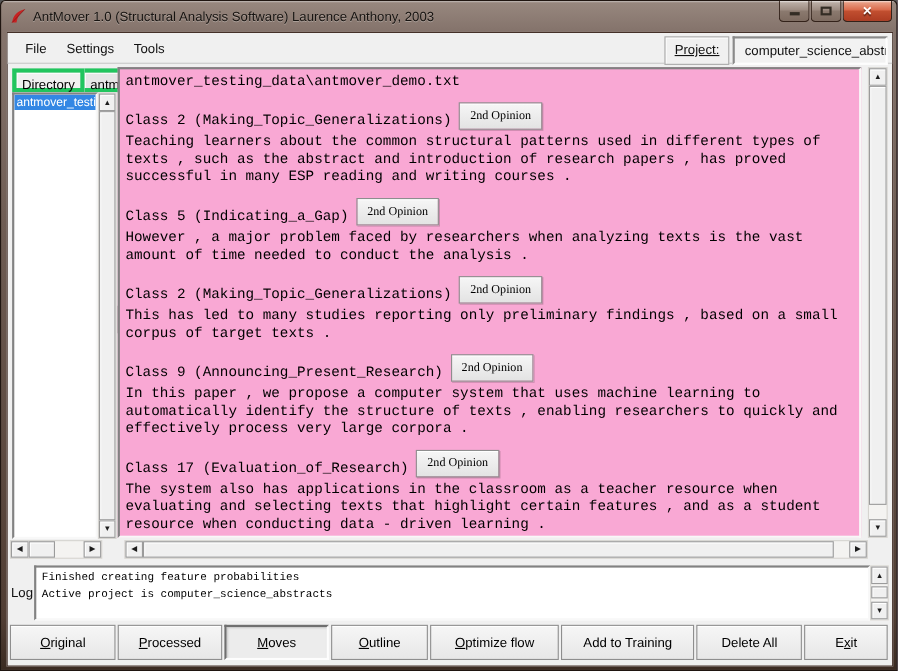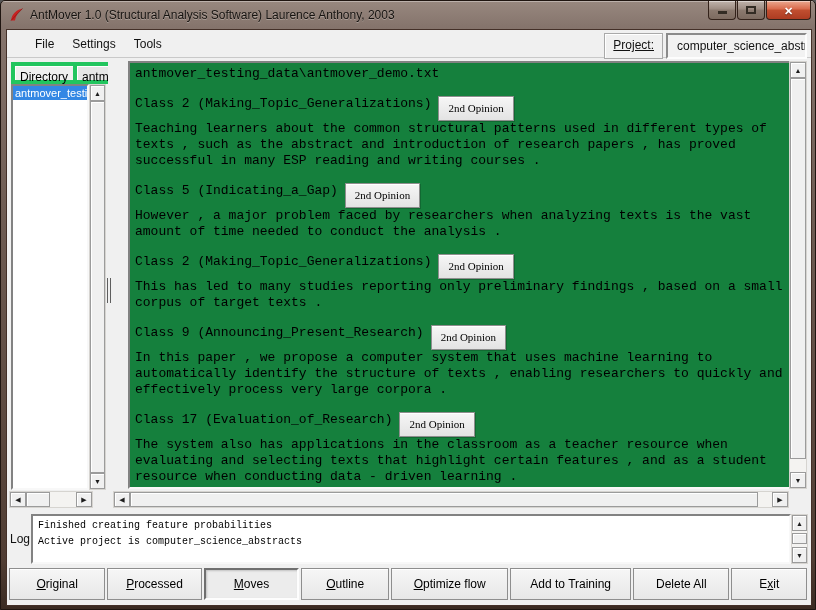--- a/index.html
+++ b/index.html
@@ -18,21 +18,21 @@
   .wc.close{width:45px;background:linear-gradient(#eba88f 0%,#d96a4b 45%,#c14f30 50%,#ad3c22 100%);}
   .glyph-min{display:block;width:9px;height:3px;background:#332c24;margin:10px auto 0;}
   .glyph-max{display:block;width:10px;height:8px;border:2px solid #332c24;margin:5px auto 0;}
   .glyph-close{color:#fff;font-size:11px;font-weight:bold;line-height:18px;text-shadow:0 1px 1px rgba(0,0,0,.45);}
   .tk-icon{width:16px;height:16px;flex:0 0 16px;}
   
   .client{position:absolute;left:5px;top:28px;width:806px;height:577px;background:#f0f0f0;
     border:1px solid #443028;}
   
   .menubar{position:absolute;left:0;top:0;width:804px;height:28px;background:#f0f0f0;
-    border-bottom:1px solid #c9c9c9;display:flex;align-items:center;padding-left:20px;gap:2px;font-size:12px;color:#111;}
+    border-bottom:1px solid #c9c9c9;display:flex;align-items:center;padding-left:8px;gap:2px;font-size:12px;color:#111;}
   .menu-item{padding:4px 8px;}
   .project-wrap{position:absolute;right:4px;top:3px;display:flex;gap:3px;}
   .project-label{font-size:12px;padding:4px 8px;background:#f0f0f0;border:1px solid #a9a9a9;
     box-shadow:inset 1px 1px 0 #fff;text-decoration:underline;}
   .project-value{font-size:12px;padding:4px 9px;width:141px;background:#f2f2f2;
     border:2px solid;border-color:#8a8a8a #fdfdfd #fdfdfd #8a8a8a;white-space:nowrap;overflow:hidden;}
   
   .sunken{border:2px solid;border-color:#828282 #f8f8f8 #f8f8f8 #828282;background:#fff;}
   
   .tabs{position:absolute;left:4px;top:32px;height:22px;display:flex;width:97px;overflow:hidden;}
@@ -57,26 +57,26 @@
   .main-vsb .sb-thumb{left:0;right:0;top:0;height:calc(100% - 13px);}
   .main-hsb{left:106px;top:461px;width:676px;height:17px;}
   .main-hsb .sb-thumb{top:0;bottom:0;left:0;width:calc(100% - 14px);}
   .log-vsb{left:784px;top:484px;width:17px;height:50px;}
   .log-vsb .sb-thumb{left:0;right:0;top:2px;height:11px;}
   
   .sash{position:absolute;left:99px;top:248px;width:7px;height:25px;}
   .sash::before,.sash::after{content:"";position:absolute;top:0;bottom:0;width:1px;background:#5e5e5e;}
   .sash::before{left:1px}.sash::after{left:4px}
   
-  .textarea{position:absolute;left:121px;top:31px;width:676px;height:428px;
-    border:2px solid;border-color:#828282 #f8f8f8 #f8f8f8 #828282;background:#15803d;
+  .textarea{position:absolute;left:100px;top:31px;width:676px;height:428px;
+    border:2px solid;border-color:#828282 #f8f8f8 #f8f8f8 #828282;background:#f9a8d4;
     padding:3px 5px;font-family:"Liberation Mono",monospace;font-size:13px;line-height:16px;color:#000;overflow:hidden;}
   .path-line{white-space:pre;}
   .section{margin-top:14px;}
-  .heading-row{display:flex;align-items:flex-start;height:22px;white-space:pre;}
+  .heading-row{display:flex;align-items:flex-end;height:22px;white-space:pre;}
   .sec-body{white-space:pre-wrap;margin-top:3px;}
   .opinion-btn{margin-left:7px;font-family:Liberation Serif, serif;font-size:11px;color:#000;
     padding:3px 9px 4px;background:linear-gradient(#f6f6f6,#e3e3e3);border:1px solid #8e8e8e;
     box-shadow:1px 1px 0 rgba(0,0,0,.18), inset 0 1px 0 #fff;white-space:nowrap;}
   
   .log-label{position:absolute;left:3px;top:502px;font-size:12px;color:#111;}
   .log-field{position:absolute;left:24px;top:484px;width:760px;height:50px;
     border:2px solid;border-color:#828282 #f8f8f8 #f8f8f8 #828282;background:#fff;
     padding:2px 5px;font-family:"Liberation Mono",monospace;font-size:10px;line-height:16px;color:#000;overflow:hidden;}
   

